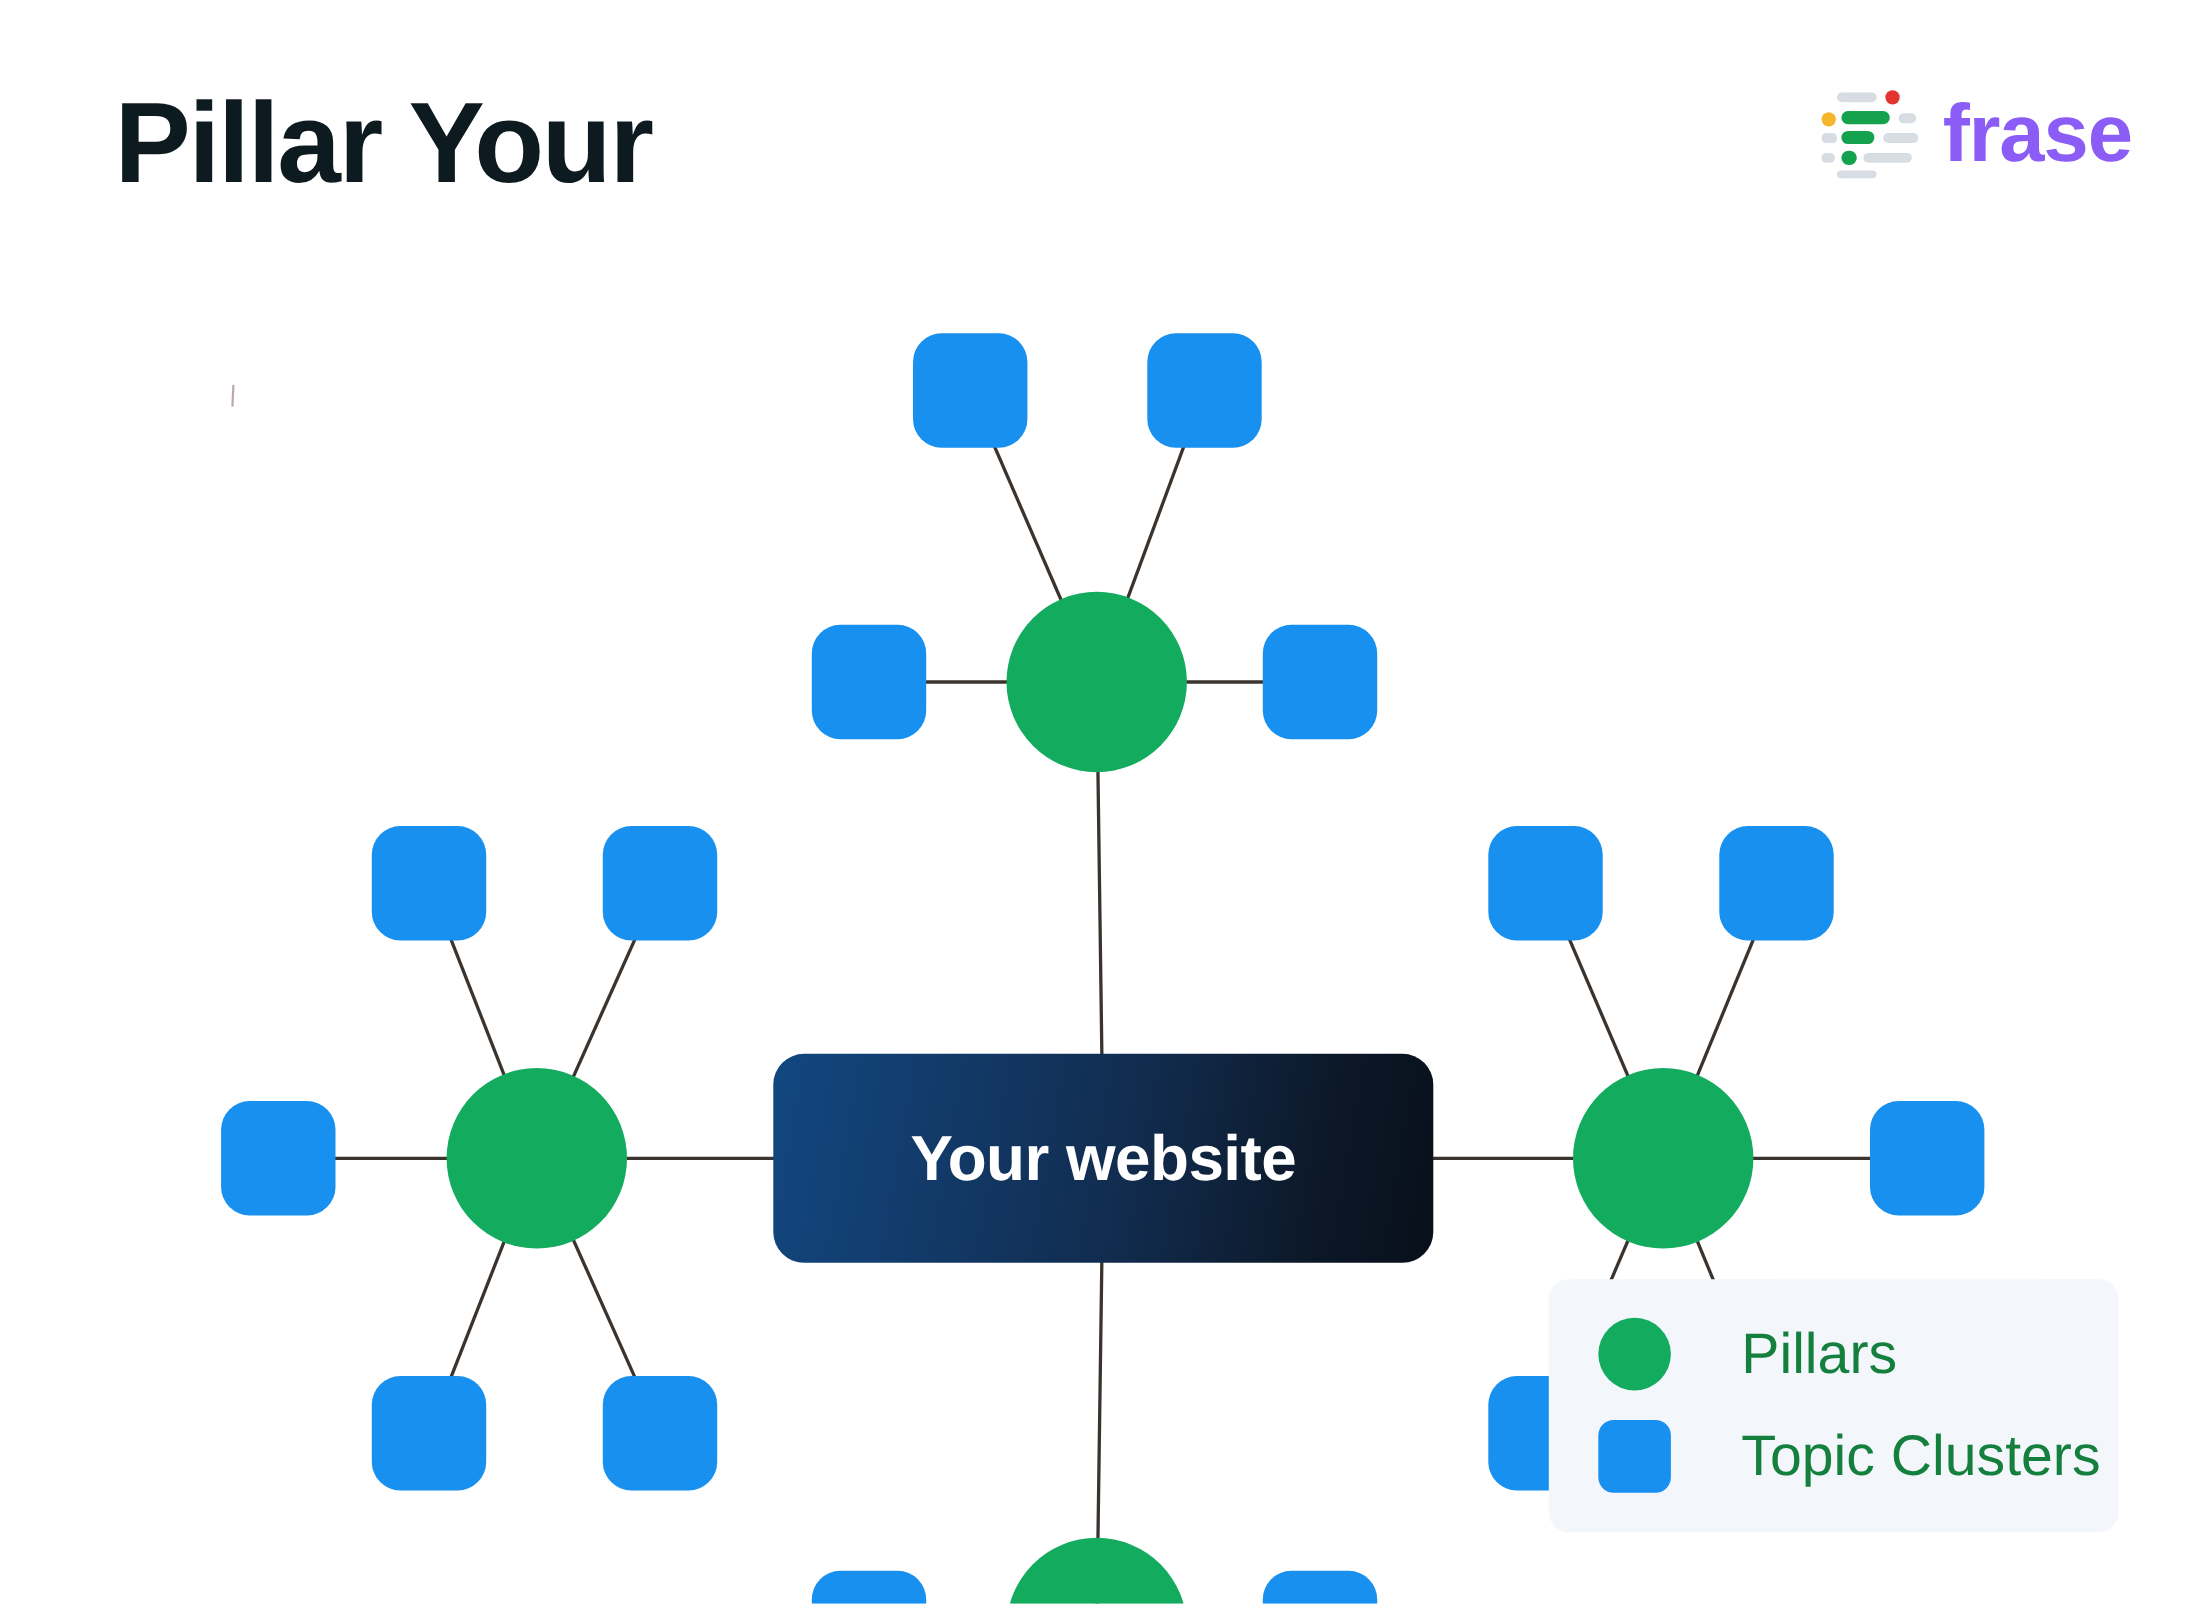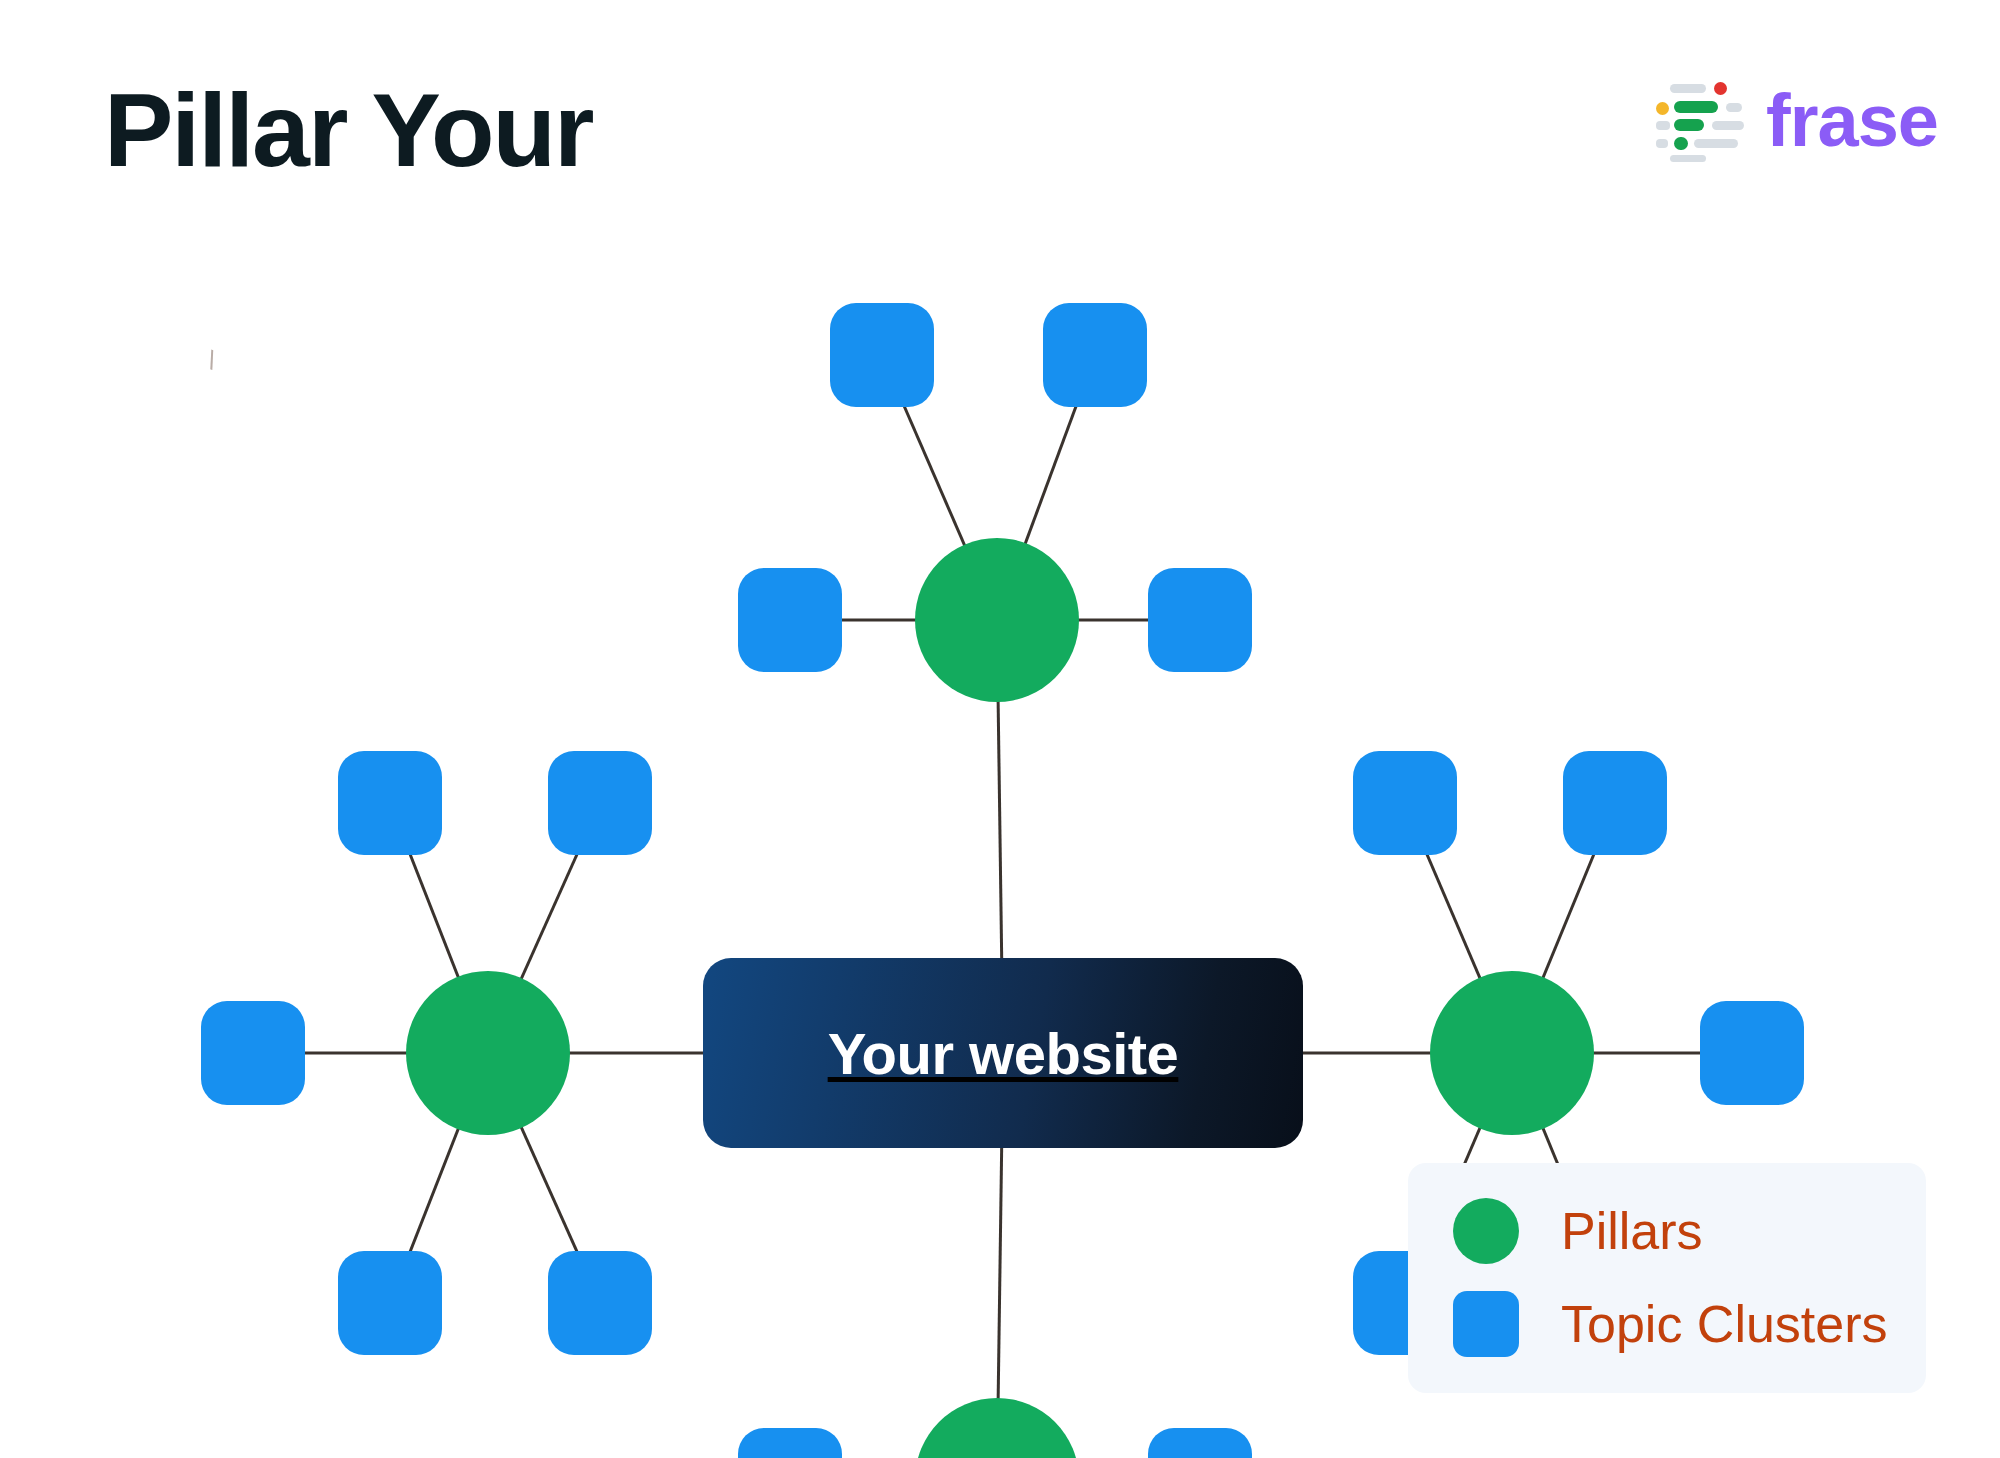--- a/index.html
+++ b/index.html
@@ -121,23 +121,23 @@
     background: #13ab5e;
     flex: none;
   }
   .legend-swatch-square {
     width: 66px; height: 66px;
     border-radius: 14px;
     background: #1790f0;
     flex: none;
   }
   .legend-label {
-    margin-left: 42px;
+    margin-left: 64px;
     font-size: 52px;
-    color: #c2410c;
+    color: #15803d;
     white-space: nowrap;
     line-height: 1;
   }
 </style>
 </head>
 <body>
 
 <div id="canvas">
 
   <div id="page-title">Pillar Your</div>
@@ -201,21 +201,21 @@
         <div class="cluster" id="node-c-left-5" style="width: 104px; height: 104px; left: 548px; top: 1251px; background: rgb(23, 144, 240);"></div>
         <div class="cluster" id="node-c-right-1" style="width: 104px; height: 104px; left: 1353px; top: 751px; background: rgb(23, 144, 240);"></div>
         <div class="cluster" id="node-c-right-2" style="width: 104px; height: 104px; left: 1563px; top: 751px; background: rgb(23, 144, 240);"></div>
         <div class="cluster" id="node-c-right-3" style="width: 104px; height: 104px; left: 1700px; top: 1001px; background: rgb(23, 144, 240);"></div>
         <div class="cluster" id="node-c-right-4" style="width: 104px; height: 104px; left: 1353px; top: 1251px; background: rgb(23, 144, 240);"></div>
         <div class="cluster" id="node-c-right-5" style="width: 104px; height: 104px; left: 1563px; top: 1251px; background: rgb(23, 144, 240);"></div>
         <div class="cluster" id="node-c-bot-1" style="width: 104px; height: 104px; left: 738px; top: 1428px; background: rgb(23, 144, 240);"></div>
         <div class="cluster" id="node-c-bot-2" style="width: 104px; height: 104px; left: 1148px; top: 1428px; background: rgb(23, 144, 240);"></div>
       </div>
 
-    <div id="hub" style="width: 600px; height: 190px; left: 703px; top: 958px; text-decoration: underline;">
+    <div id="hub" style="width: 600px; height: 190px; left: 703px; top: 958px;">
       <span id="hub-label">Your website</span>
     </div>
 
     <div class="speck" style="left: 208px; top: 345px;">\</div>
   </div>
 
   <div id="legend">
     <div class="legend-row">
       <span class="legend-swatch-circle"></span>
       <span class="legend-label">Pillars</span>

